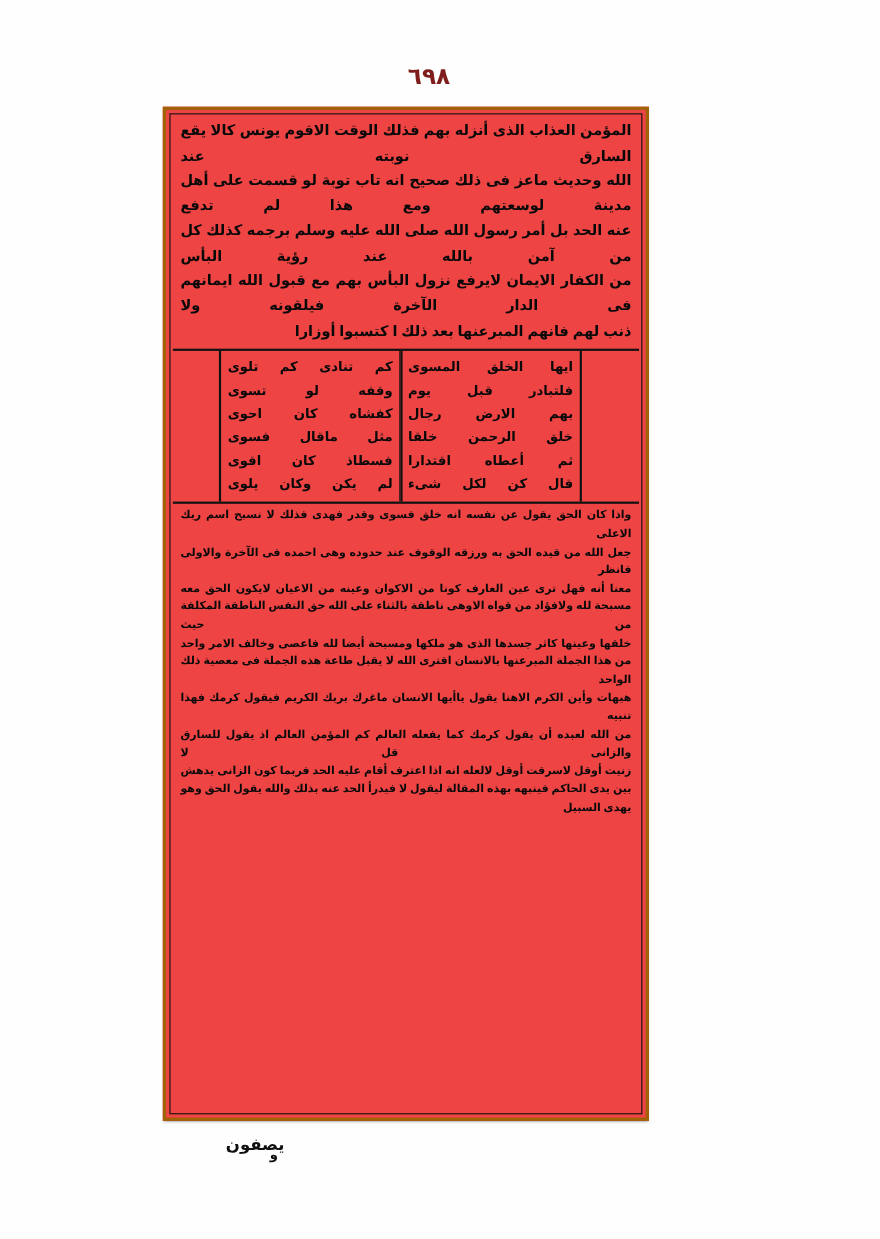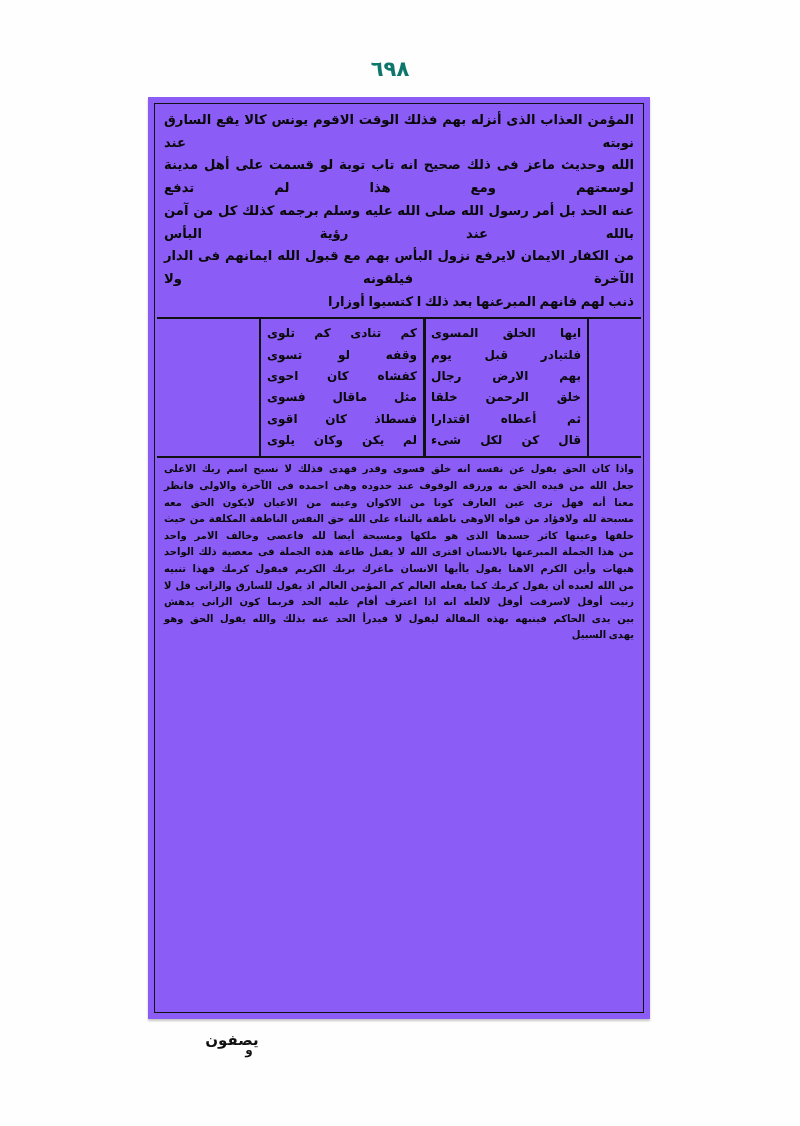--- a/index.html
+++ b/index.html
@@ -26,35 +26,35 @@
   
   #folio-number {
     position: absolute;
     top: 57px;
     left: 0;
     right: 0;
     text-align: center;
     padding-right: 20px;
     font-size: 21px;
     font-weight: bold;
-    color: #0f766e;
+    color: #7f1d1d;
     letter-spacing: 1px;
     font-family: "DejaVu Sans", sans-serif;
   }
 
   
   #text-frame {
     position: absolute;
     left: 148px;
     top: 97px;
-    width: 502px;
+    width: 442px;
     height: 922px;
-    border: 3px solid #8b5cf6;
+    border: 3px solid #a16207;
     box-sizing: border-box;
-    background: #8b5cf6;
+    background: #ef4444;
     box-shadow: 0 2px 2px rgba(0,0,0,0.22);
   }
   #frame-inner-rule {
     position: absolute;
     inset: 3px;
     border: 1px solid #111;
     box-sizing: border-box;
     pointer-events: none;
   }
   #frame-content {

